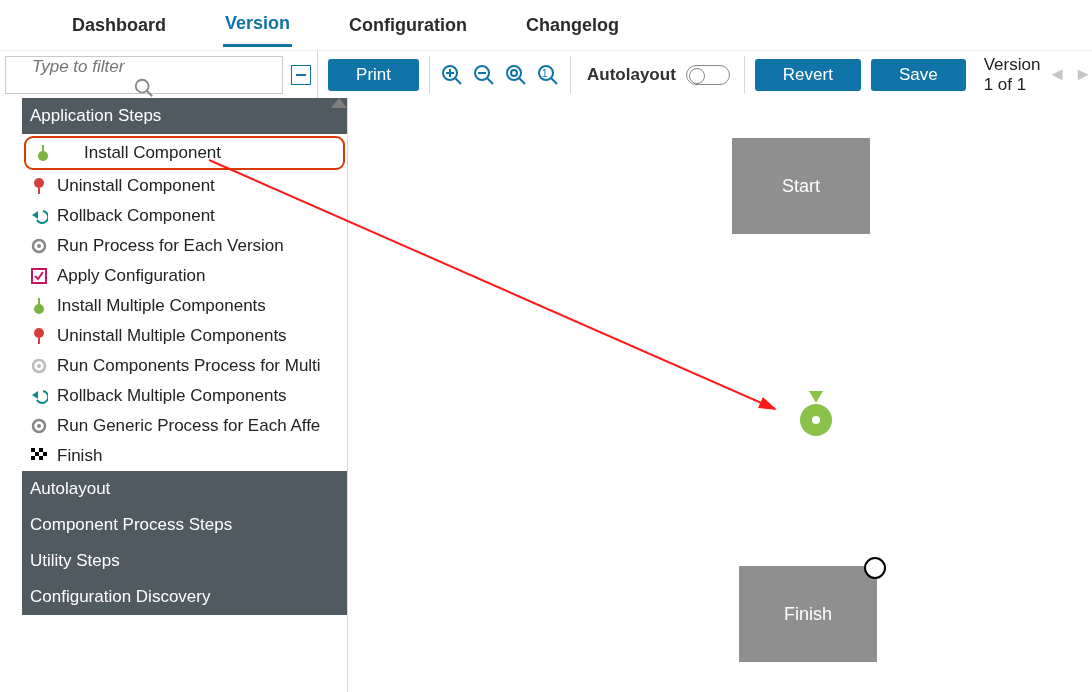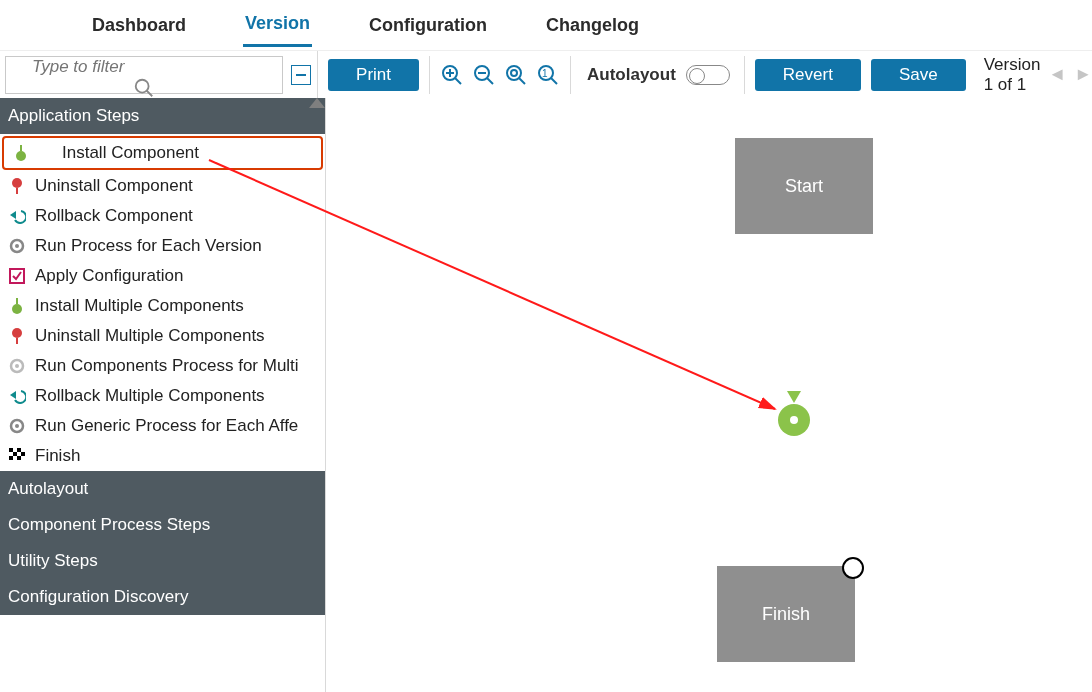--- a/index.html
+++ b/index.html
@@ -1,18 +1,18 @@
 <!DOCTYPE html>
 <html><head>
   <meta charset="utf-8">
   <style>
     * {margin:0;padding:0;box-sizing:border-box;font-family:Arial,Helvetica,sans-serif;}
     body {background:#fff;color:#000;width:1092px;height:692px;overflow:hidden;position:relative;}
     
-    .tabbar {height:50px;display:flex;align-items:center;padding-left:90px;gap:55px;}
+    .tabbar {height:50px;display:flex;align-items:center;padding-left:70px;gap:55px;}
     .tab {font-size:18px;font-weight:700;color:#2b2b2b;padding:10px 2px;}
     .tab.active {color:#1174A8;border-bottom:3px solid #1174A8;}
     
     .row2 {height:48px;border-top:1px solid #eee;display:flex;}
     .filterbox {width:279px;height:38px;margin:5px 0 0 5px;border:1px solid #c9c9c9;display:flex;align-items:center;padding:0 7px;flex-direction:column;}
     .filterbox input {flex:1;border:none;outline:none;font-size:17px;font-style:italic;color:#777;}
     .search-icon svg{display:block}
     .collapse-icon {width:20px;height:20px;margin:14px 6px 0 8px;border:1px solid #1174A8;display:flex;align-items:center;justify-content:center;}
     .collapse-inner{width:10px;height:2px;background:#1174A8;}
     .divider {width:1px;align-self:stretch;background:#d9d9d9;margin:0 6px 0 0;}
@@ -20,31 +20,31 @@
     .btn {background:#1174A8;color:#fff;border:none;font-size:17px;padding:6px 28px;border-radius:3px;cursor:pointer;}
     .zoomg {display:flex;align-items:center;gap:4px;border-left:1px solid #d9d9d9;border-right:1px solid #d9d9d9;padding:0 8px;height:38px;}
     .zoom-icon{width:28px;height:28px;display:flex;align-items:center;justify-content:center;}
     .autolay {display:flex;align-items:center;gap:10px;font-size:17px;color:#313131;padding:0 6px;font-weight:bold;}
     .toggle {width:44px;height:20px;border:1px solid #888;border-radius:11px;position:relative;}
     .toggle::after{content:"";width:14px;height:14px;border:1px solid #888;border-radius:50%;position:absolute;left:2px;top:2px;background:#fff;}
     .autolay{border-right:1px solid #d9d9d9;height:38px;padding-right:14px;}
     .version {display:flex;align-items:center;gap:8px;font-size:17px;color:#222;margin-left:8px;}
     .arrow {color:#c5c5c5;font-size:18px;}
     
-    .main {display:flex;position:absolute;top:98px;left:0;right:0;bottom:0;}
+    .main {display:flex;position:absolute;top:98px;left:0;right:0;bottom:0;padding-left:22px;}
     .sidebar {width:326px;border-right:1px solid #d9d9d9;overflow:hidden;position:relative;}
     .scrollcue{position:absolute;right:0;top:0;width:0;height:0;border-left:8px solid transparent;border-right:8px solid transparent;border-top:10px solid #7f7f7f;transform:translate(0,0) rotate(180deg);}
     .cat {background:#4f5a61;color:#fff;font-size:17px;padding:8px 8px;}
     .item {display:flex;align-items:center;gap:9px;padding:5px 8px 5px 8px;font-size:17px;color:#222;white-space:nowrap;overflow:hidden;}
-    .item.highlight {border:2px solid #d83b01;border-radius:4px;margin:2px 2px 1px 2px;gap:32px;}
+    .item.highlight {border:2px solid #d83b01;border-radius:9px;margin:2px 2px 1px 2px;gap:32px;}
     .item-icon{width:18px;height:18px;flex:0 0 18px;display:flex;align-items:center;justify-content:center;}
     
     .canvas {flex:1;position:relative;background:#fff;}
     .node {position:absolute;width:138px;height:96px;background:#8f8f8f;display:flex;align-items:center;justify-content:center;color:#fff;font-size:18px;}
-    .start{left:409px;top:40px;}
+    .start{left:384px;top:40px;}
     .finish{left:391px;top:468px;}
     .close-x{position:absolute;right:-9px;top:-9px;width:22px;height:22px;border:2px solid #000;border-radius:50%;background:#fff;display:flex;align-items:center;justify-content:center;font-weight:700;}
     .drop {position:absolute;left:452px;top:293px;}
     .drop .arrow-down{width:0;height:0;border-left:7px solid transparent;border-right:7px solid transparent;border-top:12px solid #8BC34A;margin:0 auto 1px;}
     .drop .circle{width:32px;height:32px;border-radius:50%;background:#8BC34A;display:flex;align-items:center;justify-content:center;}
     .drop .circle::after{content:"";width:8px;height:8px;border-radius:50%;background:#fff;}
     
     .svg-overlay{position:absolute;left:0;top:0;width:100%;height:100%;pointer-events:none;}
     
     .svg-ic{display:block}

